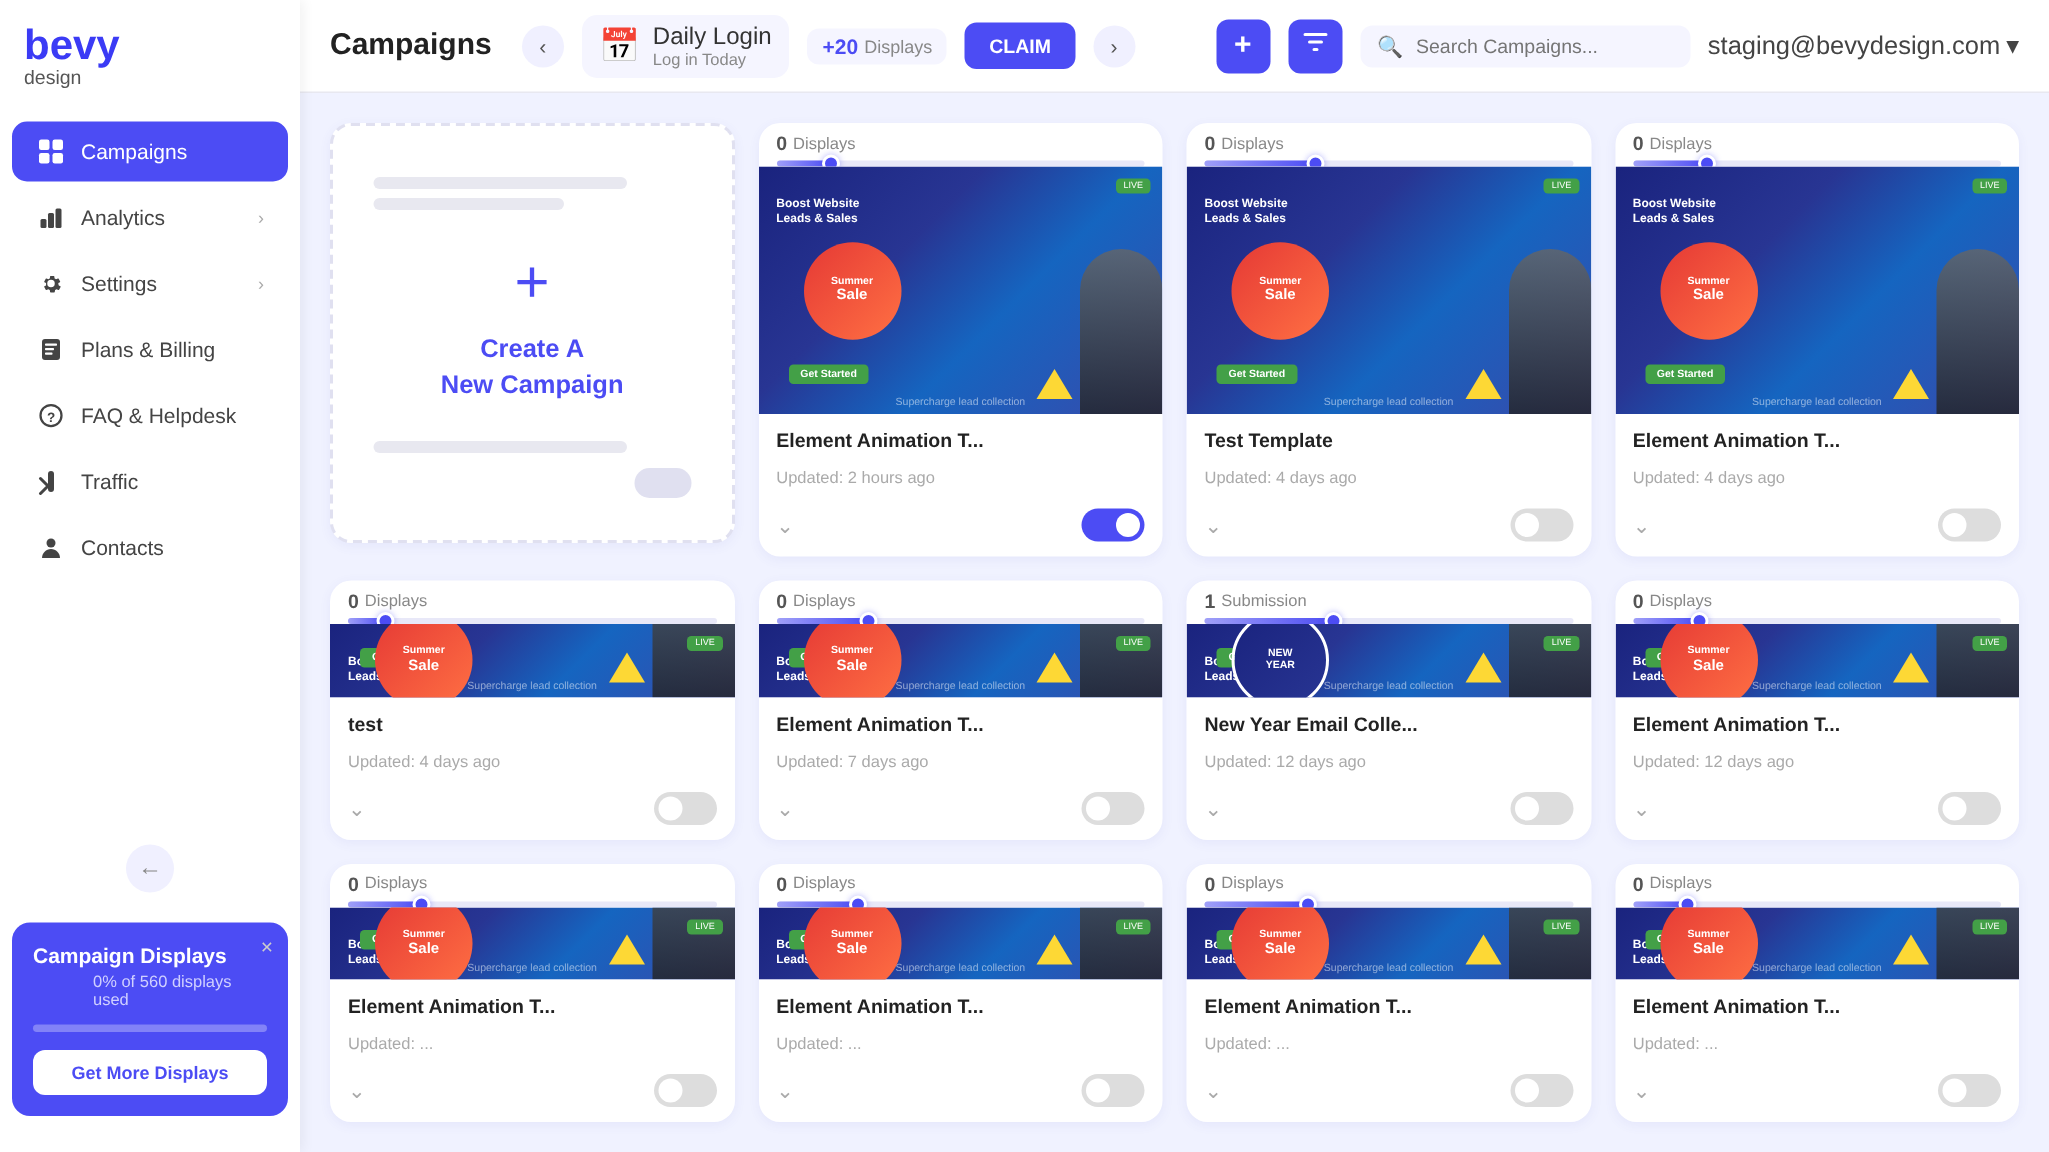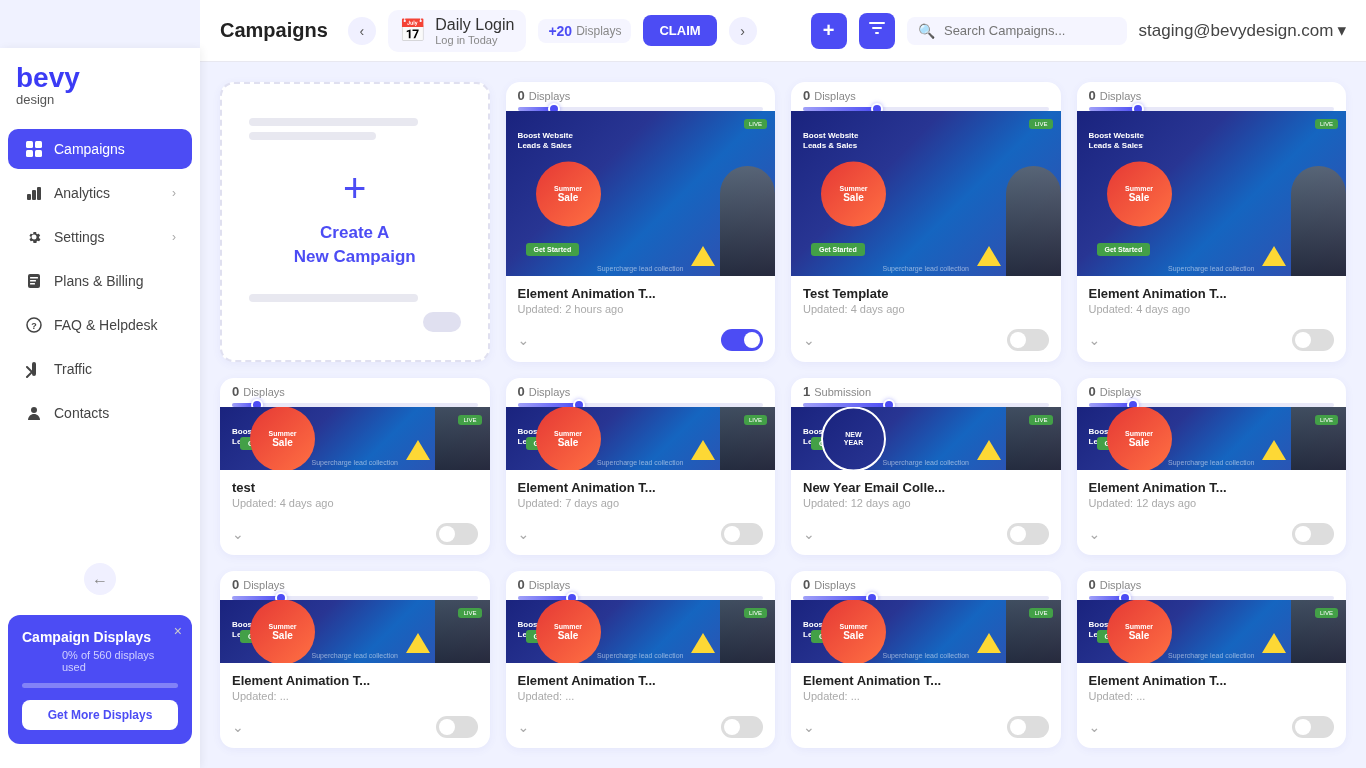--- a/index.html
+++ b/index.html
@@ -9,21 +9,20 @@
     .sidebar {
       width: 200px;
       min-width: 200px;
       background: #fff;
       display: flex;
       flex-direction: column;
       padding: 16px 0;
       box-shadow: 2px 0 8px rgba(0,0,0,0.06);
       position: relative;
       z-index: 10;
-      margin-top: 48px;
     }
     .logo {
       padding: 0 16px 20px;
       display: flex;
       align-items: center;
     }
     .logo-text-bevy { font-size: 28px; font-weight: 900; color: #3b3bf5; line-height: 1; }
     .logo-text-design { font-size: 13px; color: #555; font-weight: 500; }
     .logo-block { display: flex; flex-direction: column; }
 
@@ -188,21 +187,21 @@
     .campaign-card .card-preview {
       background: #eef0ff;
       height: 165px;
       overflow: hidden;
       position: relative;
     }
     .campaign-card .card-meta {
       padding: 10px 12px;
       display: flex;
       flex-direction: column;
-      gap: 2px;
+      gap: 12px;
     }
     .displays-row {
       display: flex; align-items: center; gap: 4px;
       padding: 6px 12px 0;
       font-size: 11px; color: #888;
     }
     .displays-dot { 
       font-size: 13px; font-weight: 700; color: #555;
     }
     .card-title { font-size: 13px; font-weight: 700; color: #222; }

